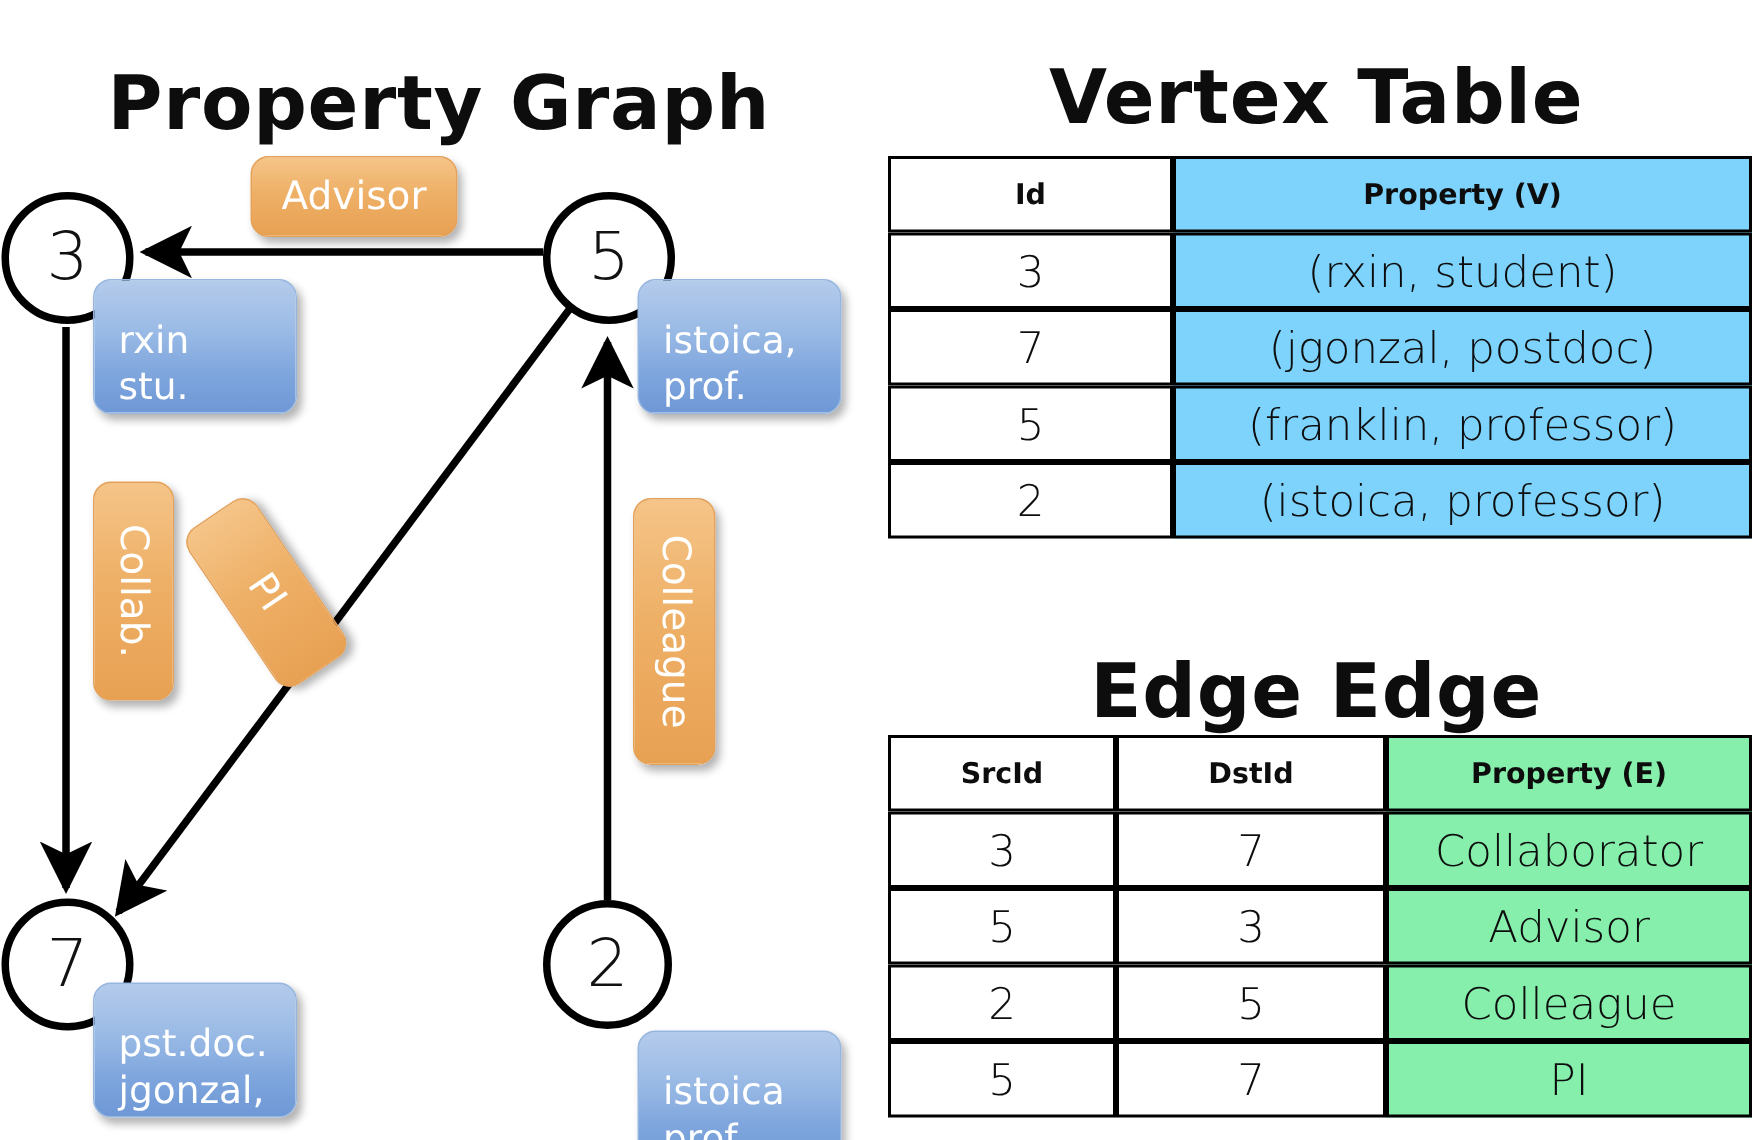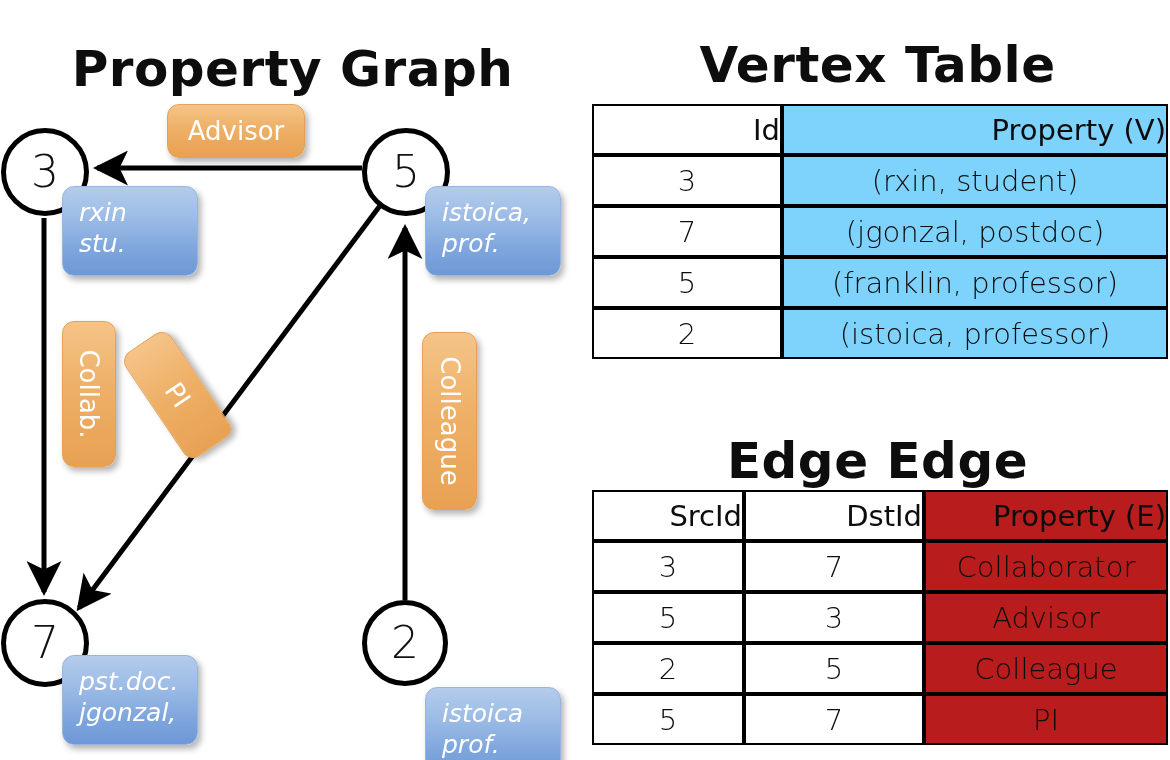--- a/index.html
+++ b/index.html
@@ -75,22 +75,21 @@
     color: #ffffff;
     font-family: "DejaVu Sans", sans-serif;
     font-weight: 400;
     font-size: 25px;
     line-height: 1.25;
     box-shadow: 3px 4px 6px rgba(0,0,0,0.30);
   }
   .prop-box.blue {
     background: linear-gradient(180deg, #b4cbeb 0%, #9cbce6 35%, #7fa6dd 70%, #6e98d6 100%);
     border: 1px solid #96b6e0;
-    padding: 10px 0 0 16px;
-    font-style: italic;
+    padding: 24px 0 0 16px;
   }
 
   .edge-label {
     position: absolute;
     border-radius: 12px;
     box-sizing: border-box;
     background: linear-gradient(180deg, #f5c488 0%, #eeb067 45%, #e8a153 100%);
     border: 1px solid #e3a159;
     box-shadow: 3px 4px 6px rgba(0,0,0,0.30);
     color: #ffffff;
@@ -118,27 +117,26 @@
     text-align: center;
     vertical-align: middle;
     font-family: "DejaVu Sans", sans-serif;
     font-weight: 300;
     font-size: 29px;
     color: #0d0d0d;
     padding: 0;
     height: 47px;
   }
   .data-table th {
-    font-weight: 400;
-    font-size: 29px;
-    text-align: right;
+    font-weight: 700;
+    font-size: 19px;
   }
   .cell-plain { background: #ffffff; }
   .cell-blue  { background: #7dd3fc; }
-  .cell-peach { background: #b91c1c; }
+  .cell-peach { background: #86efac; }
 
   #vertex-table { left: 592px; top: 104px; width: 576px; }
   #vertex-table col.c-id   { width: 190px; }
   #vertex-table col.c-prop { width: 386px; }
 
   #edge-table { left: 592px; top: 490px; width: 576px; }
   #edge-table col.c-src  { width: 152px; }
   #edge-table col.c-dst  { width: 180px; }
   #edge-table col.c-prop { width: 244px; }
 

